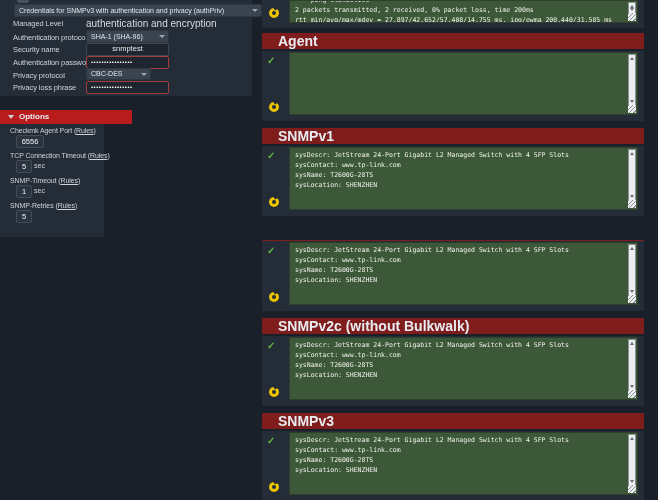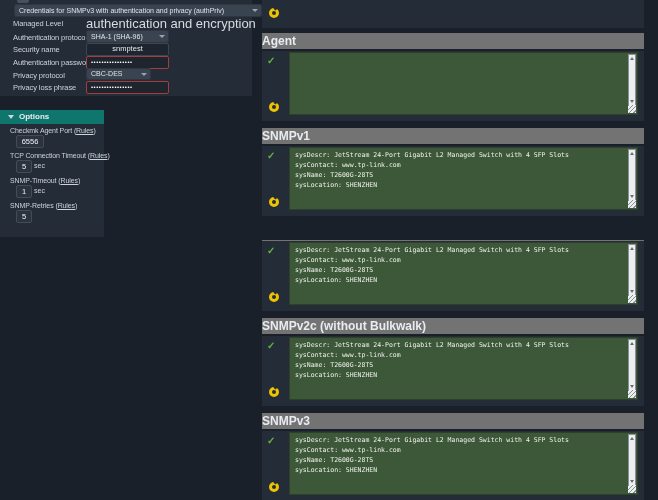--- a/index.html
+++ b/index.html
@@ -17,46 +17,46 @@
   .select{
     position:absolute;background:#3a4350;color:#dfe4ea;border-radius:3px;
     font-size:7px;line-height:13px;padding:0 12px 0 5px;white-space:nowrap;overflow:hidden;
     box-shadow:0 0 0 1px #2e3641 inset;
   }
   .select .caret{
     position:absolute;right:4px;top:50%;margin-top:-1.5px;width:0;height:0;
     border-left:3px solid transparent;border-right:3px solid transparent;border-top:3px solid #9aa4b2;
   }
   .flabel{position:absolute;left:13px;font-size:7.5px;line-height:10px;color:#ccd3da;white-space:nowrap;letter-spacing:-0.1px;}
-  .fstatic{position:absolute;left:86px;font-size:13px;line-height:10px;color:#d7dce2;white-space:nowrap;}
+  .fstatic{position:absolute;left:86px;font-size:10px;line-height:10px;color:#d7dce2;white-space:nowrap;}
   .tinput{
     position:absolute;background:#1e252e;border:1px solid #3c4552;border-radius:2px;
     color:#e4e8ee;font-size:7.5px;line-height:10px;padding:0 4px;white-space:nowrap;overflow:hidden;
   }
   .tinput.error{border-color:#a43d3d;}
   .dots{font-size:6px;letter-spacing:0.5px;line-height:10px;color:#fff;}
   
   #options-panel{left:0;top:110px;width:104px;height:127px;}
-  #options-header{position:absolute;left:0;top:0;width:100%;height:14px;background:#0f766e;}
+  #options-header{position:absolute;left:0;top:0;width:100%;height:14px;background:#b91c1c;padding-left:28px;}
   #options-header .tri{
     position:absolute;left:8px;top:5px;width:0;height:0;
     border-left:3.5px solid transparent;border-right:3.5px solid transparent;border-top:4px solid #cfd5dc;
   }
   #options-header .otitle{position:absolute;left:19px;top:2px;font-size:8px;font-weight:bold;color:#e8ecf1;}
   .olabel{position:absolute;left:10px;font-size:7px;line-height:9px;color:#ccd3da;white-space:nowrap;letter-spacing:-0.1px;}
   .olabel a{color:#ccd3da;text-decoration:underline;cursor:pointer;}
   .oinput{
     position:absolute;left:16px;height:11px;background:#2b333e;border:1px solid #434c59;border-radius:2px;
     color:#eef1f4;font-size:7.5px;line-height:11px;text-align:center;
   }
   .ounit{position:absolute;font-size:7px;line-height:11px;color:#ccd3da;}
   
   .sec-header{
-    position:absolute;left:262px;width:382px;height:16px;background:#737373;
-    font-size:12px;font-weight:bold;color:#e8ecf1;line-height:16px;padding-left:0;box-sizing:border-box;
+    position:absolute;left:262px;width:382px;height:16px;background:#7f1d1d;
+    font-size:14px;font-weight:bold;color:#e8ecf1;line-height:16px;padding-left:16px;box-sizing:border-box;
   }
   .sec-body{position:absolute;left:262px;width:382px;background:#242c37;}
   .outbox{
     position:absolute;left:27px;width:349px;background:#3d5839;border:1px solid #2e402c;
     overflow:hidden;box-sizing:border-box;
   }
   .outbox pre{
     margin:2px 0 0 0;padding:0 0 0 5px;
     font-family:"DejaVu Sans Mono",monospace;font-size:6.5px;line-height:10px;color:#eef2ea;
     white-space:pre;
@@ -157,20 +157,30 @@
     <span>SNMP-Retries</span>
     <span>(</span><a>Rules</a><span>)</span>
   </div>
   <div class="oinput" style="top:100px;width:14px;">
     <span>5</span>
   </div>
 </div>
 
 <div class="sec-body" style="top:0;height:28px;">
   <span class="retry-icon" style="top:8px;"></span>
+  <div class="outbox" style="top:0;height:23px;">
+    <pre style="margin-top:-6px;">--- ping statistics ---
+2 packets transmitted, 2 received, 0% packet loss, time 200ms
+rtt min/avg/max/mdev = 27.897/42.652/57.408/14.755 ms, ipg/ewma 200.440/31.585 ms</pre>
+    <div class="sb">
+        <span class="tri-up"></span>
+        <span class="tri-down"></span>
+      </div>
+    <div class="grip"></div>
+  </div>
 </div>
 
 <div class="sec-header" style="top:33px;">Agent</div>
 <div class="sec-body" style="top:51px;height:70px;">
   <span class="check-icon" style="top:5px;">✓</span>
   <span class="retry-icon" style="top:51px;"></span>
   <div class="outbox" style="top:1px;height:63px;">
     <pre></pre>
     <div class="sb">
         <span class="tri-up"></span>

